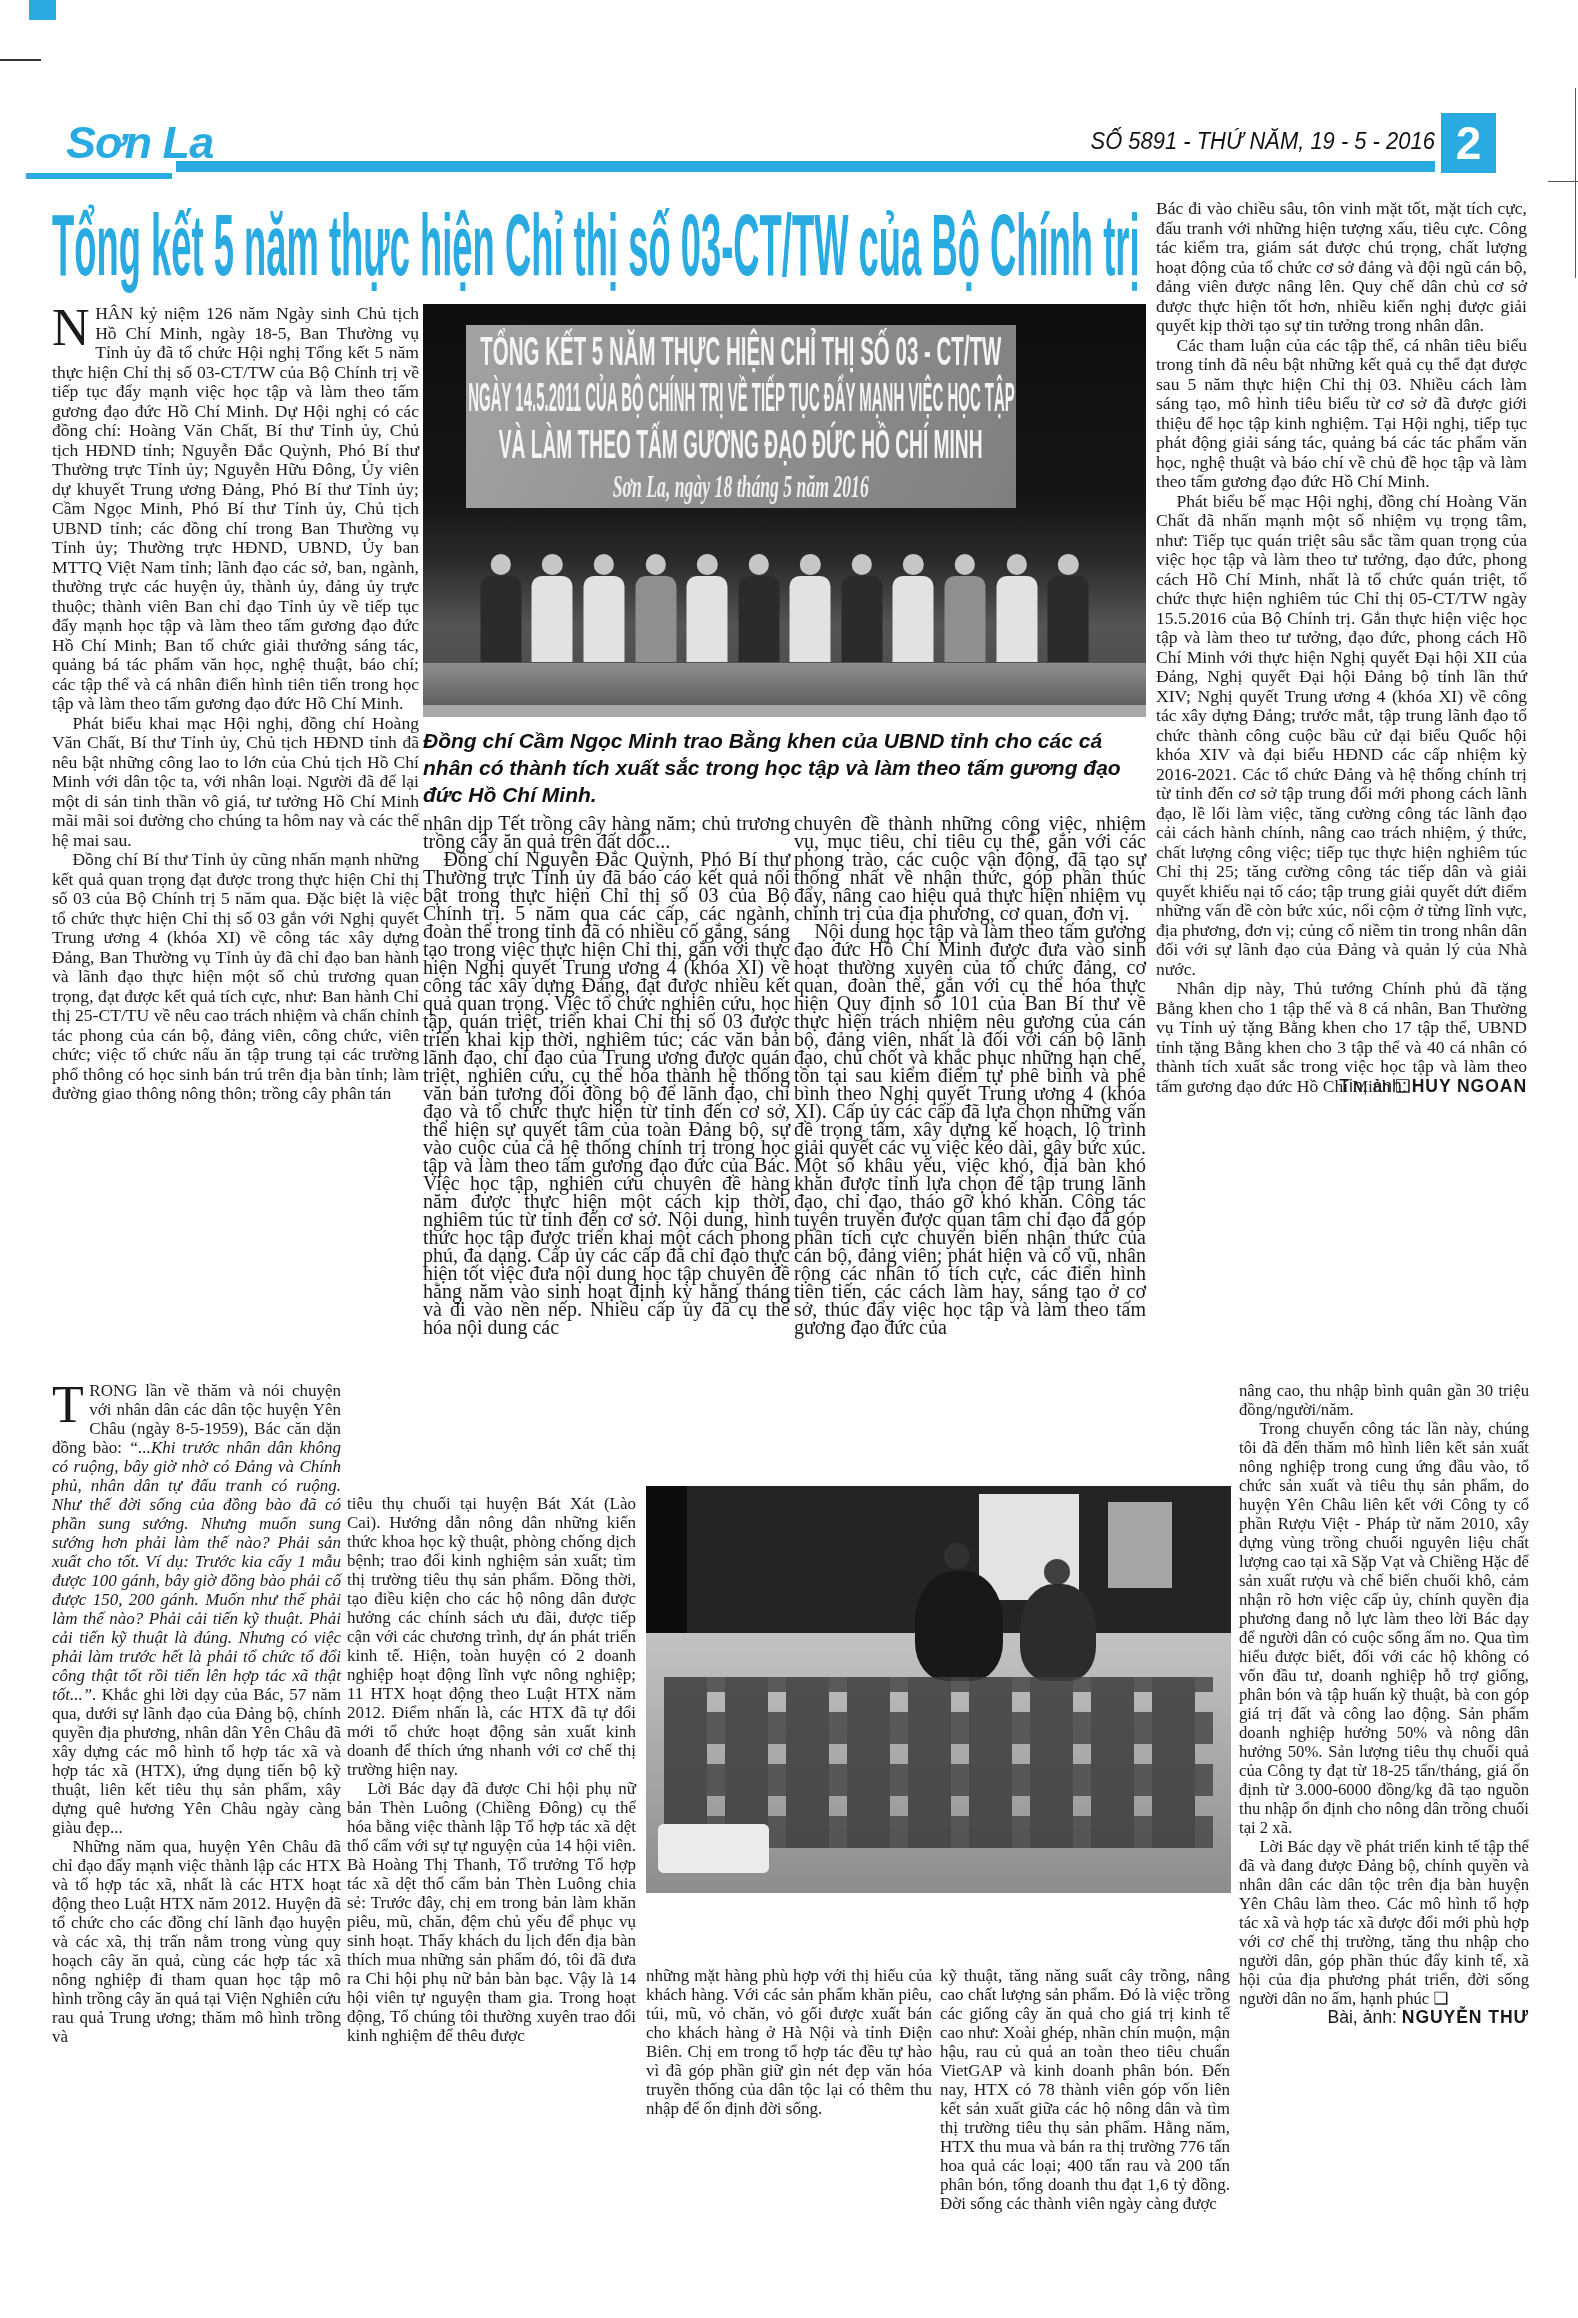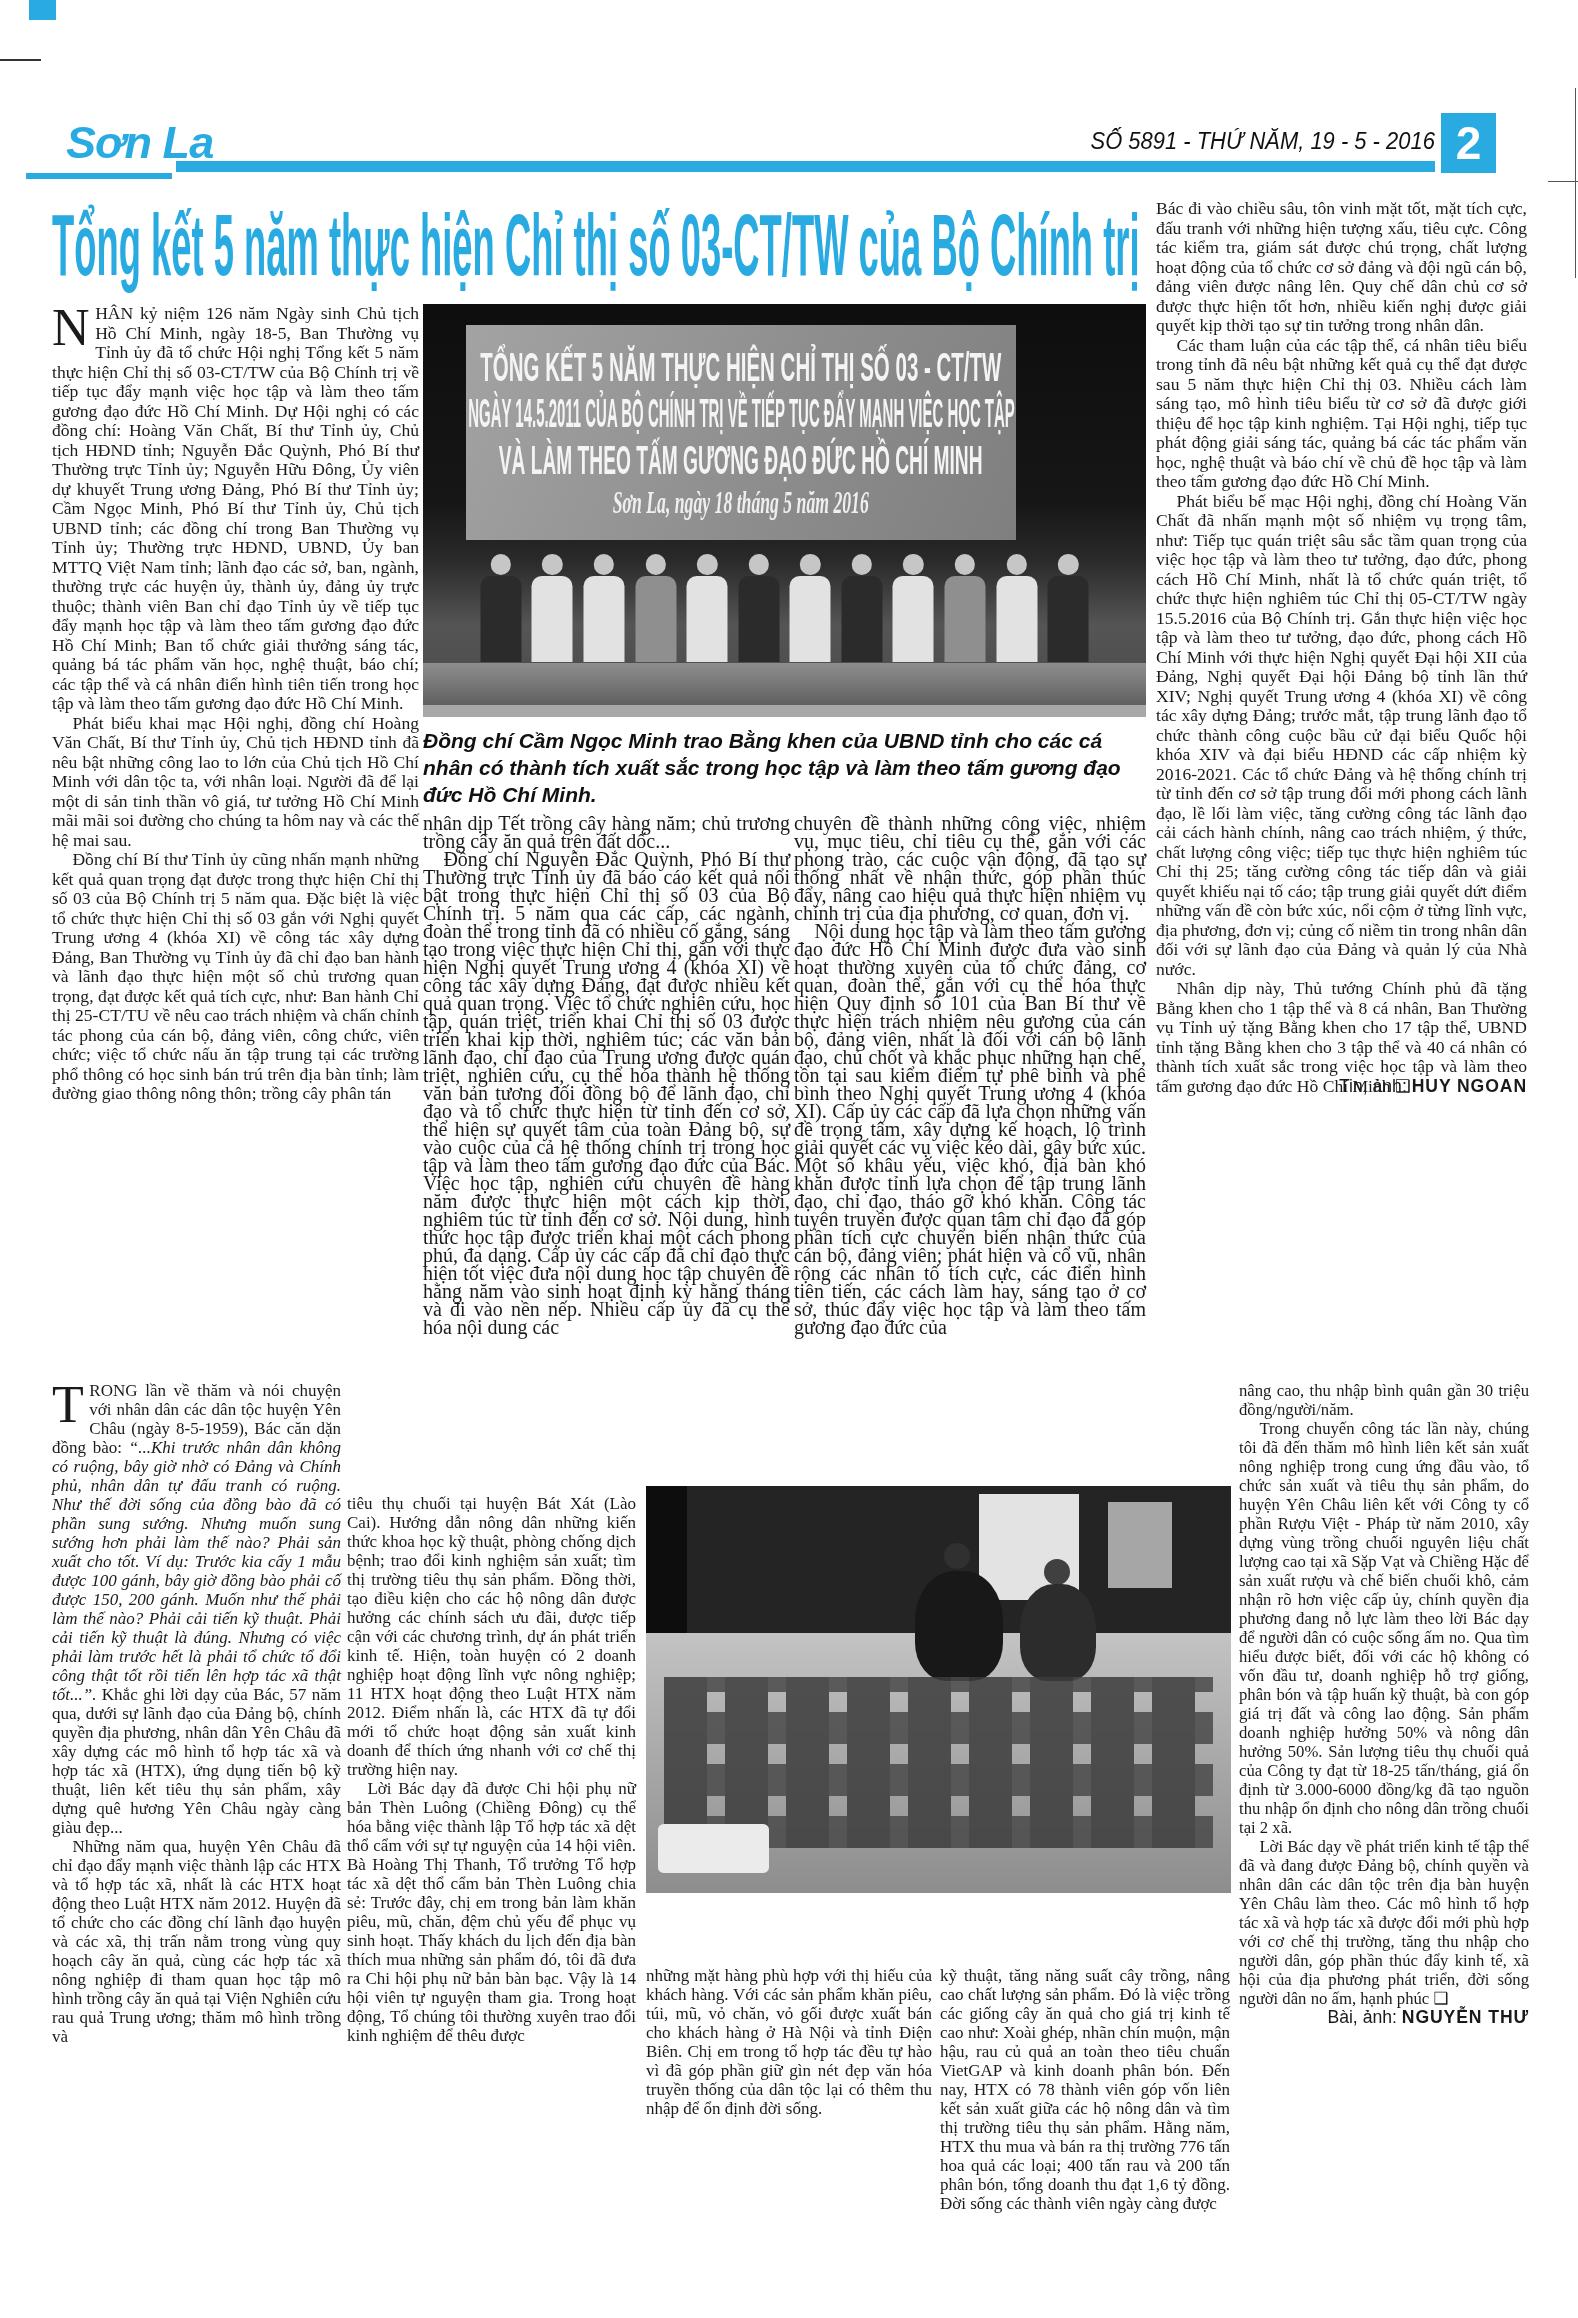--- a/index.html
+++ b/index.html
@@ -48,21 +48,21 @@
   .byline.overlap{margin-top:-19px;}
 
   .caption{position:absolute;font-family:"Liberation Sans","DejaVu Sans",sans-serif;font-weight:bold;
            font-style:italic;font-size:21px;line-height:27px;color:#111;text-align:left;}
 
   
   .photo1{position:absolute;left:423px;top:304px;width:723px;height:413px;overflow:hidden;
           background:linear-gradient(#0e0e0e 0%,#161616 48%,#2a2a2a 62%,#555 78%,#474747 100%);}
   .p1-banner{position:absolute;left:6%;top:5%;width:76%;height:43%;
              background:linear-gradient(115deg,#a3a3a3,#8c8c8c 60%,#7f7f7f);
-             display:flex;flex-direction:column;align-items:center;justify-content:center;gap:6.5px;padding:19px 0;}
+             display:flex;flex-direction:column;align-items:center;justify-content:center;gap:6.5px;padding:3px 0;}
   .p1-banner .bline{display:inline-block;white-space:nowrap;transform-origin:center center;color:#f4f4f4;
                     font-family:"Liberation Sans","DejaVu Sans",sans-serif;font-weight:bold;font-size:40px;line-height:1;}
   .p1-banner .bline.script{font-family:"Liberation Serif","DejaVu Serif",serif;font-style:italic;font-size:32px;color:#efefef;}
   .p1-people{position:absolute;left:2%;right:2%;bottom:13%;text-align:center;white-space:nowrap;}
   .fig{display:inline-block;position:relative;width:47px;height:109px;margin:0 2.3px;vertical-align:bottom;}
   .fig::before{content:"";position:absolute;left:50%;top:0;transform:translateX(-50%);
                width:20.4px;height:20.4px;border-radius:50%;background:#c6c6c6;}
   .fig::after{content:"";position:absolute;left:50%;top:22px;transform:translateX(-50%);
               width:41px;height:86px;border-radius:10.2px 10.2px 0 0;background:var(--c,#dcdcdc);}
   .fig.suit{--c:#2b2b2b;}

